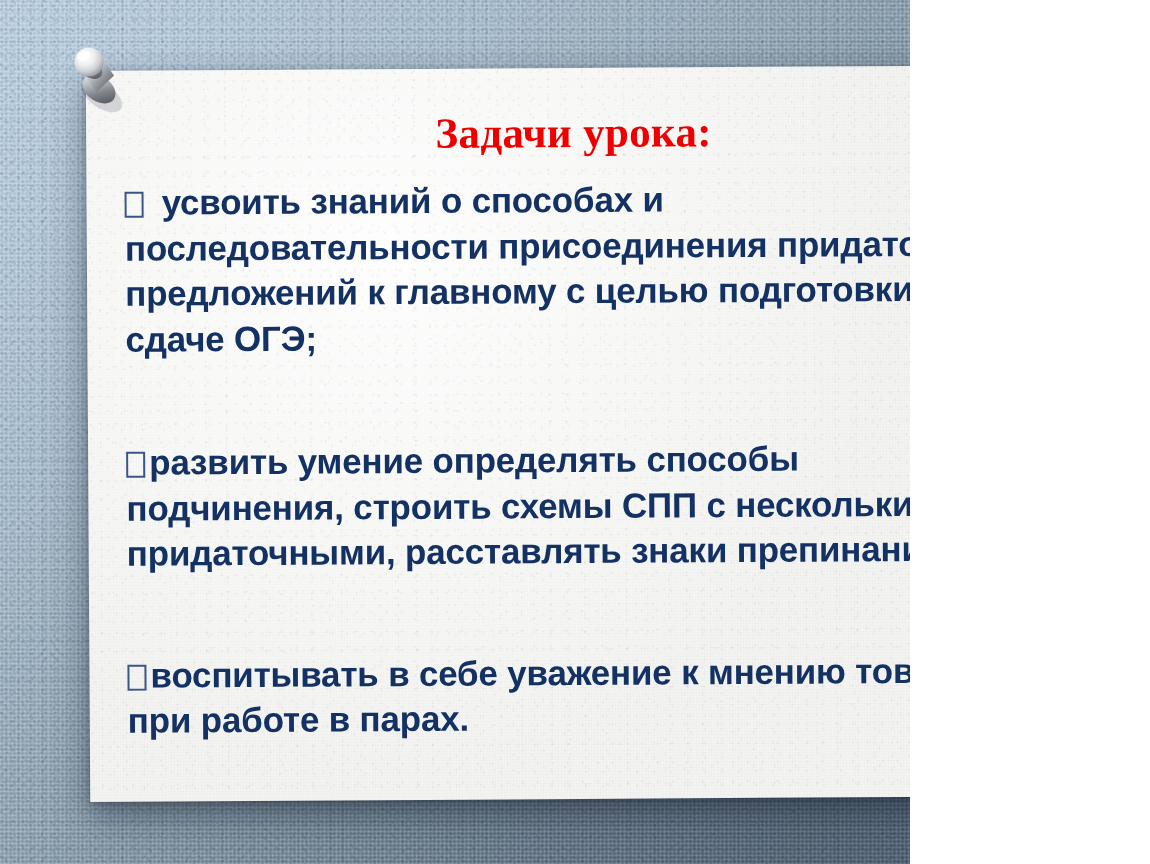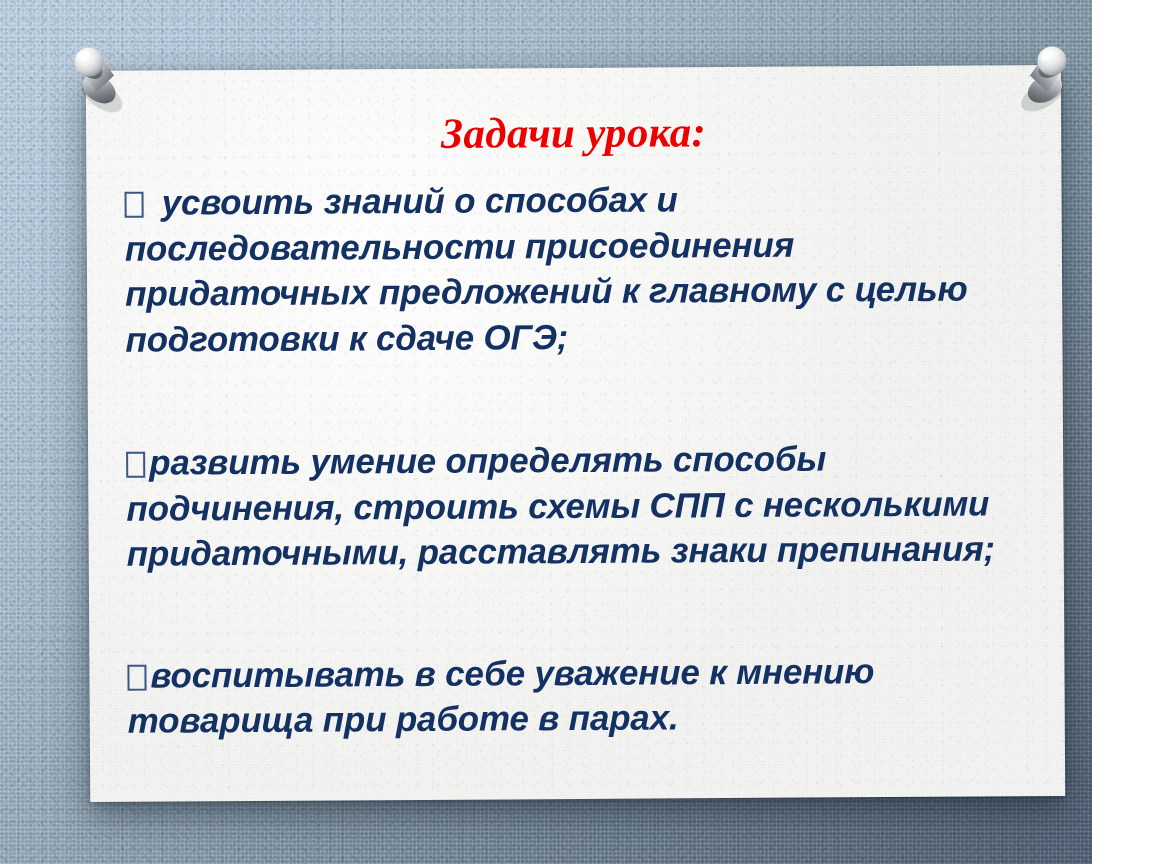--- a/index.html
+++ b/index.html
@@ -10,24 +10,23 @@
 
   body {
     width: 1150px;
     height: 864px;
     overflow: hidden;
     font-family: "Liberation Sans", sans-serif;
   }
 
   #slide {
     position: relative;
-    width: 1092px;
+    width: 910px;
     height: 864px;
     overflow: hidden;
-    font-style: italic;
   }
 
   
   .bg-base {
     position: absolute;
     inset: 0;
     background:
       linear-gradient(135deg,
         #bdd0e0 0%,
         #b6c9da 14%,

